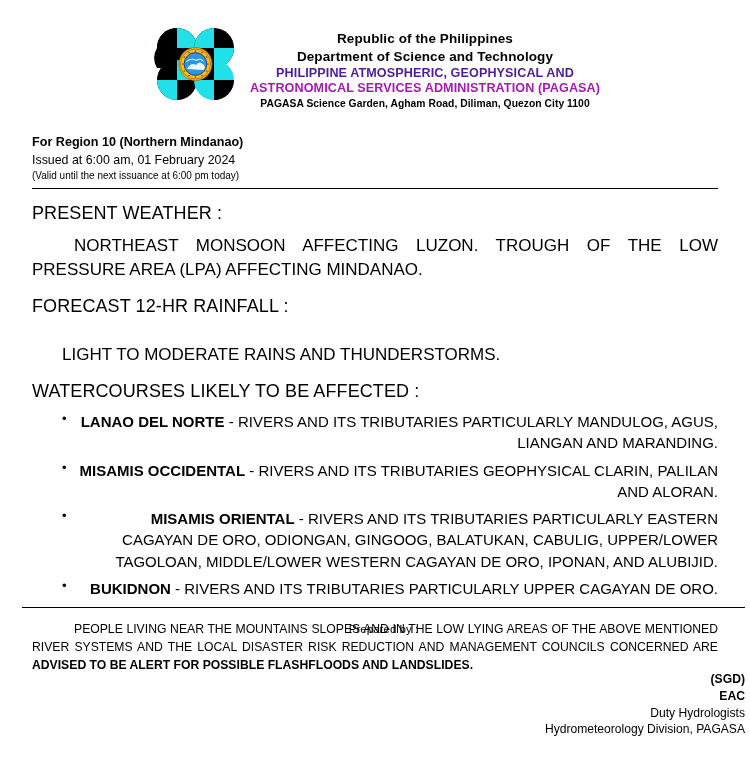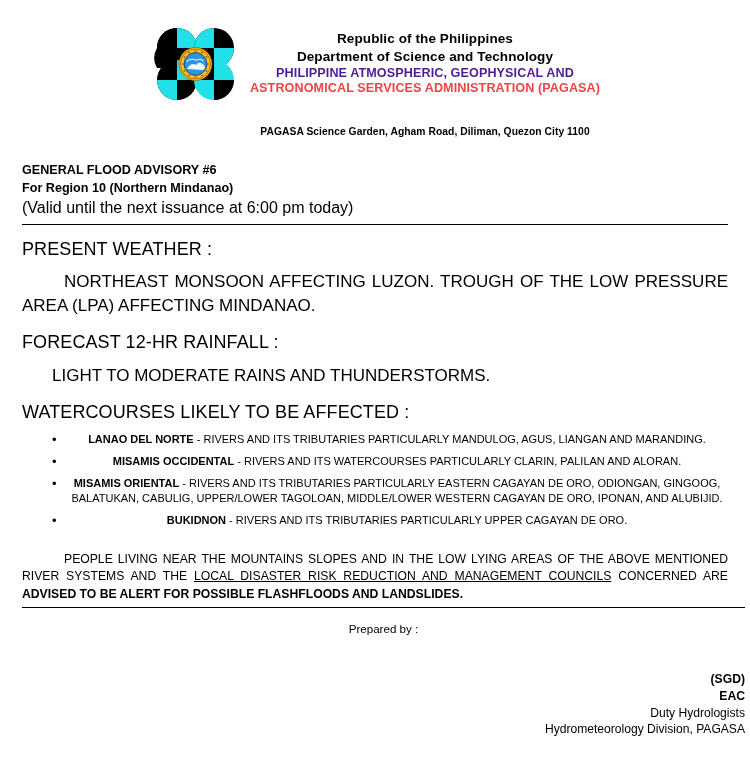--- a/index.html
+++ b/index.html
@@ -12,21 +12,21 @@
     height: 773px;
     font-family: "Liberation Sans", sans-serif;
     color: #000000;
     overflow: hidden;
   }
   .page {
     position: relative;
     width: 750px;
     height: 706px;
     box-sizing: border-box;
-    padding: 0 22px;
+    padding: 0 32px;
   }
 
   
   .letterhead {
     display: flex;
     align-items: flex-start;
     justify-content: center;
     padding-top: 22px;
     padding-bottom: 6px;
   }
@@ -57,38 +57,37 @@
     line-height: 1.26;
     color: #1616c8;
     letter-spacing: .1px;
   }
   .lh-addr {
     font-size: 10.3px;
     font-weight: bold;
     line-height: 1.45;
     color: #000;
     letter-spacing: .05px;
-    margin-top: 28px;
   }
 
   
   .advisory-head {
     margin-top: 16px;
   }
   .adv-title, .adv-region {
     font-size: 12.6px;
     font-weight: bold;
     line-height: 1.38;
   }
   .adv-issued {
     font-size: 12.4px;
     line-height: 1.38;
   }
   .adv-valid {
-    font-size: 16px;
+    font-size: 10px;
     line-height: 1.38;
   }
   hr.rule {
     border: none;
     border-top: 1.3px solid #000;
     margin: 5px 0 0 0;
     height: 0;
   }
   hr.rule.footer-rule {
     margin: 0;
@@ -104,35 +103,35 @@
   p.body-par {
     font-size: 17px;
     line-height: 1.42;
     margin: 10px 0 0 0;
     text-align: justify;
     text-indent: 42px;
   }
   p.body-par.simple {
     text-align: left;
     text-indent: 30px;
-    margin-top: 11px;
+    margin-top: 26px;
   }
 
   ul.watercourses {
     margin: 9px 0 0 0;
     padding: 0 0 0 30px;
     list-style: none;
   }
   ul.watercourses li {
     position: relative;
-    font-size: 11px;
+    font-size: 15px;
     line-height: 1.42;
     margin-bottom: 6px;
     padding-left: 14px;
-    text-align: center;
+    text-align: right;
   }
   ul.watercourses li::before {
     content: "\2022";
     position: absolute;
     left: 0;
     top: -1px;
     font-size: 13px;
     line-height: 1.42;
   }
   ul.watercourses li b { font-weight: bold; }
@@ -140,21 +139,21 @@
   .closing {
     margin-top: 22px;
   }
   p.closing-par {
     font-size: 12.2px;
     line-height: 1.47;
     margin: 0;
     text-align: justify;
     text-indent: 42px;
   }
-  p.closing-par .u { text-decoration: underline; }
+  p.closing-par .u { }
   p.closing-par .b { font-weight: bold; }
 
   
   .footer-area {
     position: absolute;
     left: 22px;
     right: 5px;
     top: 607px;
   }
   .prepared-by {
@@ -236,42 +235,42 @@
               <circle cx="39" cy="28.4" r=".85"></circle>
           </g>
         </g>
       </svg>
     </div>
 
     <div class="letterhead-text">
       <div class="lh-line1">Republic of the Philippines</div>
       <div class="lh-line2">Department of Science and Technology</div>
       <div class="lh-blue1" style="color: #4c1d95;">PHILIPPINE ATMOSPHERIC, GEOPHYSICAL AND</div>
-      <div class="lh-blue2" style="color: #ef4444;">ASTRONOMICAL SERVICES ADMINISTRATION (PAGASA)</div>
+      <div class="lh-blue2" style="color: #a21caf;">ASTRONOMICAL SERVICES ADMINISTRATION (PAGASA)</div>
       <div class="lh-addr">PAGASA Science Garden, Agham Road, Diliman, Quezon City 1100</div>
     </div>
   </div>
 
   <div class="advisory-head">
-    <div class="adv-title">GENERAL FLOOD ADVISORY #6</div>
     <div class="adv-region">For Region 10 (Northern Mindanao)</div>
+    <div class="adv-issued">Issued at 6:00 am, 01 February 2024</div>
     <div class="adv-valid">(Valid until the next issuance at 6:00 pm today)</div>
     <hr class="rule">
   </div>
 
   <div class="section-head">PRESENT WEATHER :</div>
   <p class="body-par">NORTHEAST MONSOON AFFECTING LUZON. TROUGH OF THE LOW PRESSURE AREA (LPA) AFFECTING MINDANAO.</p>
 
   <div class="section-head">FORECAST 12-HR RAINFALL :</div>
   <p class="body-par simple">LIGHT TO MODERATE RAINS AND THUNDERSTORMS.</p>
 
   <div class="section-head">WATERCOURSES LIKELY TO BE AFFECTED :</div>
   <ul class="watercourses" id="watercourses-list">
       <li><b>LANAO DEL NORTE</b><span> - RIVERS AND ITS TRIBUTARIES PARTICULARLY MANDULOG, AGUS, LIANGAN AND MARANDING.</span></li>
-      <li><b>MISAMIS OCCIDENTAL</b><span> - RIVERS AND ITS WATERCOURSES PARTICULARLY CLARIN, PALILAN AND ALORAN.</span></li>
+      <li><b>MISAMIS OCCIDENTAL</b><span> - RIVERS AND ITS TRIBUTARIES GEOPHYSICAL CLARIN, PALILAN AND ALORAN.</span></li>
       <li><b>MISAMIS ORIENTAL</b><span> - RIVERS AND ITS TRIBUTARIES PARTICULARLY EASTERN CAGAYAN DE ORO, ODIONGAN, GINGOOG, BALATUKAN, CABULIG, UPPER/LOWER TAGOLOAN, MIDDLE/LOWER WESTERN CAGAYAN DE ORO, IPONAN, AND ALUBIJID.</span></li>
       <li><b>BUKIDNON</b><span> - RIVERS AND ITS TRIBUTARIES PARTICULARLY UPPER CAGAYAN DE ORO.</span></li>
     </ul>
 
   <div class="closing">
     <p class="closing-par">
       <span>PEOPLE LIVING NEAR THE MOUNTAINS SLOPES AND IN THE LOW LYING AREAS OF THE ABOVE MENTIONED RIVER SYSTEMS AND THE </span><span class="u">LOCAL DISASTER RISK REDUCTION AND MANAGEMENT COUNCILS</span><span> CONCERNED ARE </span><span class="b">ADVISED TO BE ALERT FOR POSSIBLE FLASHFLOODS AND LANDSLIDES.</span>
     </p>
   </div>
 

